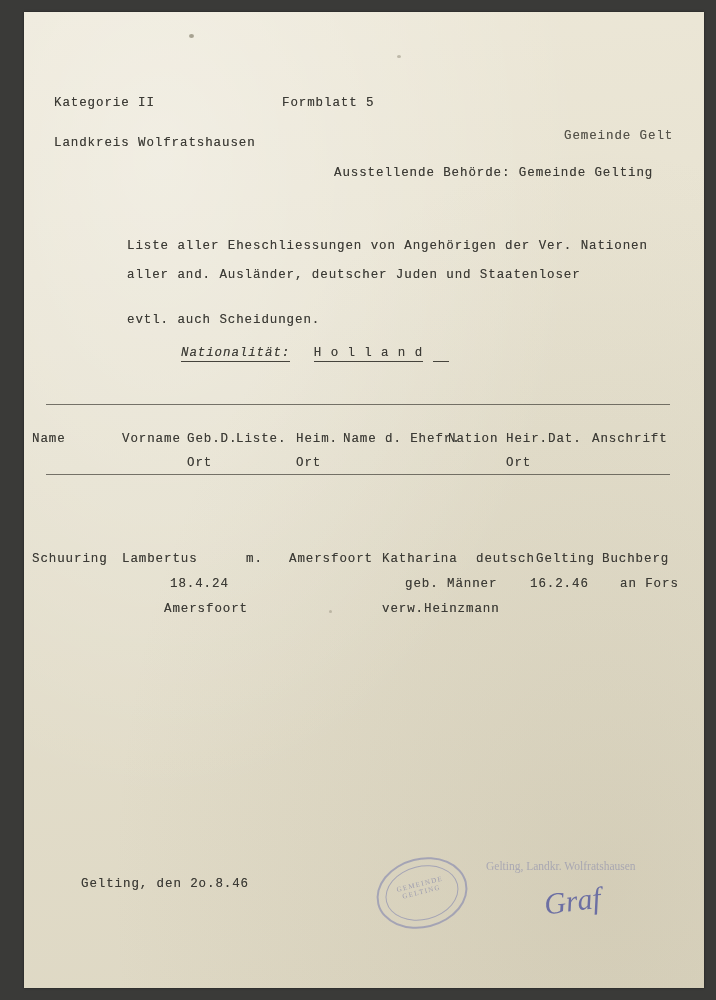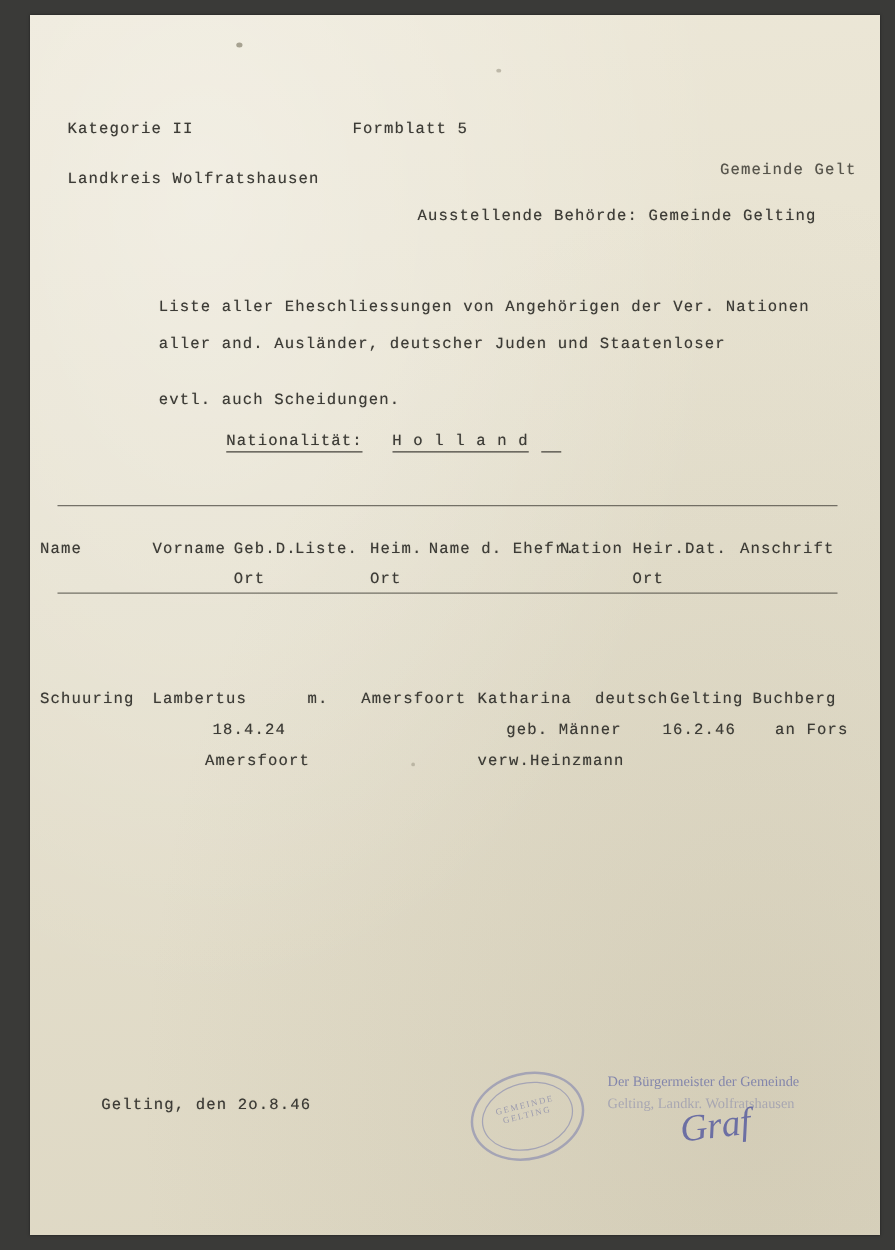--- a/index.html
+++ b/index.html
@@ -115,30 +115,30 @@
 <div id="page">
 
   <div class="speck" style="left:165px; top:22px; width:5px; height:4px;"></div>
   <div class="speck" style="left:373px; top:43px; width:4px; height:3px; opacity:0.5;"></div>
   <div class="speck" style="left:305px; top:598px; width:3px; height:3px; opacity:0.45;"></div>
 
   <div class="txt" style="left:30px; top:85px;">Kategorie II</div>
   <div class="txt" style="left:258px; top:85px;">Formblatt 5</div>
 
   <div class="txt" style="left:30px; top:125px;">Landkreis Wolfratshausen</div>
-  <div class="txt faint" style="left:552px; top:118px;">Gemeinde Gelt</div>
+  <div class="txt faint" style="left:540px; top:118px;">Gemeinde Gelt</div>
 
   <div class="txt" style="left:310px; top:155px;">Ausstellende Behörde: Gemeinde Gelting</div>
 
   <div class="txt" style="left:103px; top:228px;">Liste aller Eheschliessungen von Angehörigen der Ver. Nationen</div>
   <div class="txt" style="left:103px; top:257px;">aller and. Ausländer, deutscher Juden und Staatenloser</div>
   <div class="txt" style="left:103px; top:302px;text-align:right;">evtl. auch Scheidungen.</div>
 
   <div style="position:absolute; left:157px; top:331px;">
-    <span class="txt underline" style="position:static;">Nationalität:</span>
+    <span class="txt underline" style="position:static;font-style:italic;">Nationalität:</span>
     <span class="txt underline" style="position:static; margin-left:14px;">H o l l a n d</span>
     <span class="txt underline" style="position:static;">  </span>
   </div>
 
   <div class="hr" style="left:22px; top:392px; width:624px;"></div>
   <div class="hr" style="left:22px; top:462px; width:624px;"></div>
 
   <div class="txt" style="left:8px; top:421px;">Name</div>
   <div class="txt" style="left:98px; top:421px;">Vorname</div>
   <div class="txt" style="left:163px; top:421px;">Geb.D.</div>
@@ -171,19 +171,18 @@
   <div class="txt" style="left:358px; top:591px;text-align:center;">verw.Heinzmann</div>
 
   <div class="txt" style="left:57px; top:866px;">Gelting, den 2o.8.46</div>
 
   <div id="stamp">
     <div class="sinner"></div>
     <div class="stext">GEMEINDE GELTING</div>
   </div>
 
   <div id="sigblock">
-    <div>Der Bürgermeister der Gemeinde</div>
     <div class="l2">Gelting, Landkr. Wolfratshausen</div>
   </div>
 
   <div id="signature">Graf</div>
 
 </div>
 
 </body></html>

